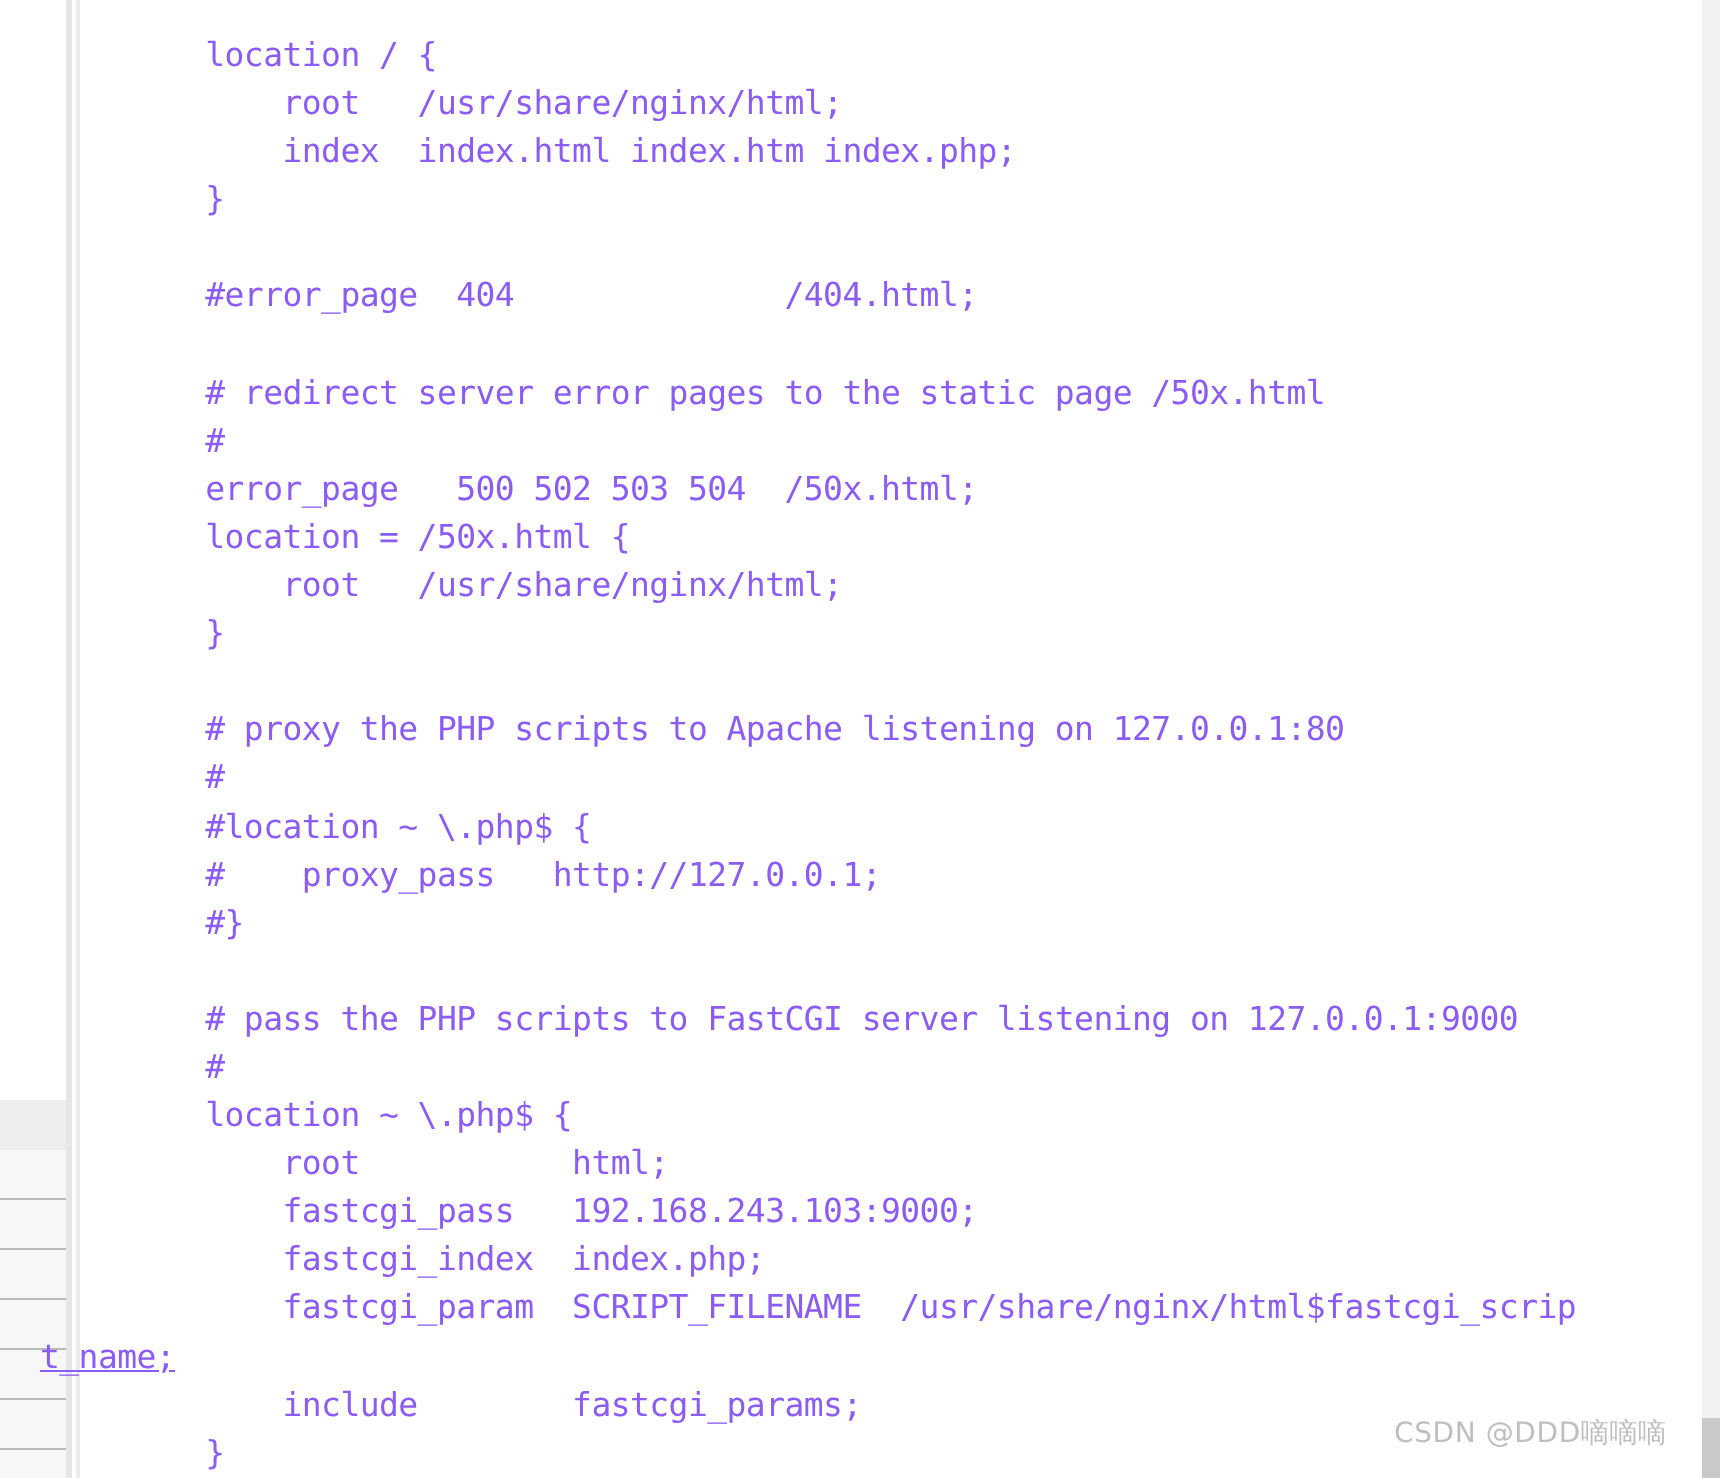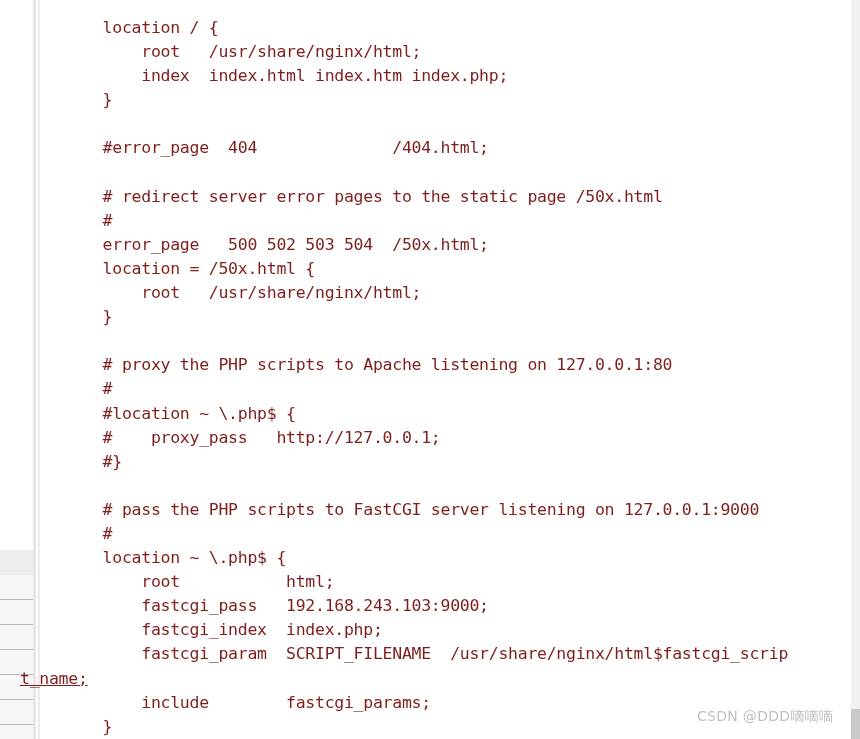--- a/index.html
+++ b/index.html
@@ -88,21 +88,21 @@
   
   #code {
     position: absolute;
     left: 64px;
     top: 16px;
     right: 9px;
     white-space: pre;
     font-size: 16.5px;
     line-height: 24.1px;
     letter-spacing: -0.28px;
-    color: #7f1d1d;
+    color: #8b5cf6;
     font-family: "DejaVu Sans Mono", "Liberation Mono", monospace;
   }
   .code-line {
     height: 24.1px;
     white-space: pre;
   }
   
   .code-line.wrapped {
     margin-left: -44px;
     text-decoration: underline;

